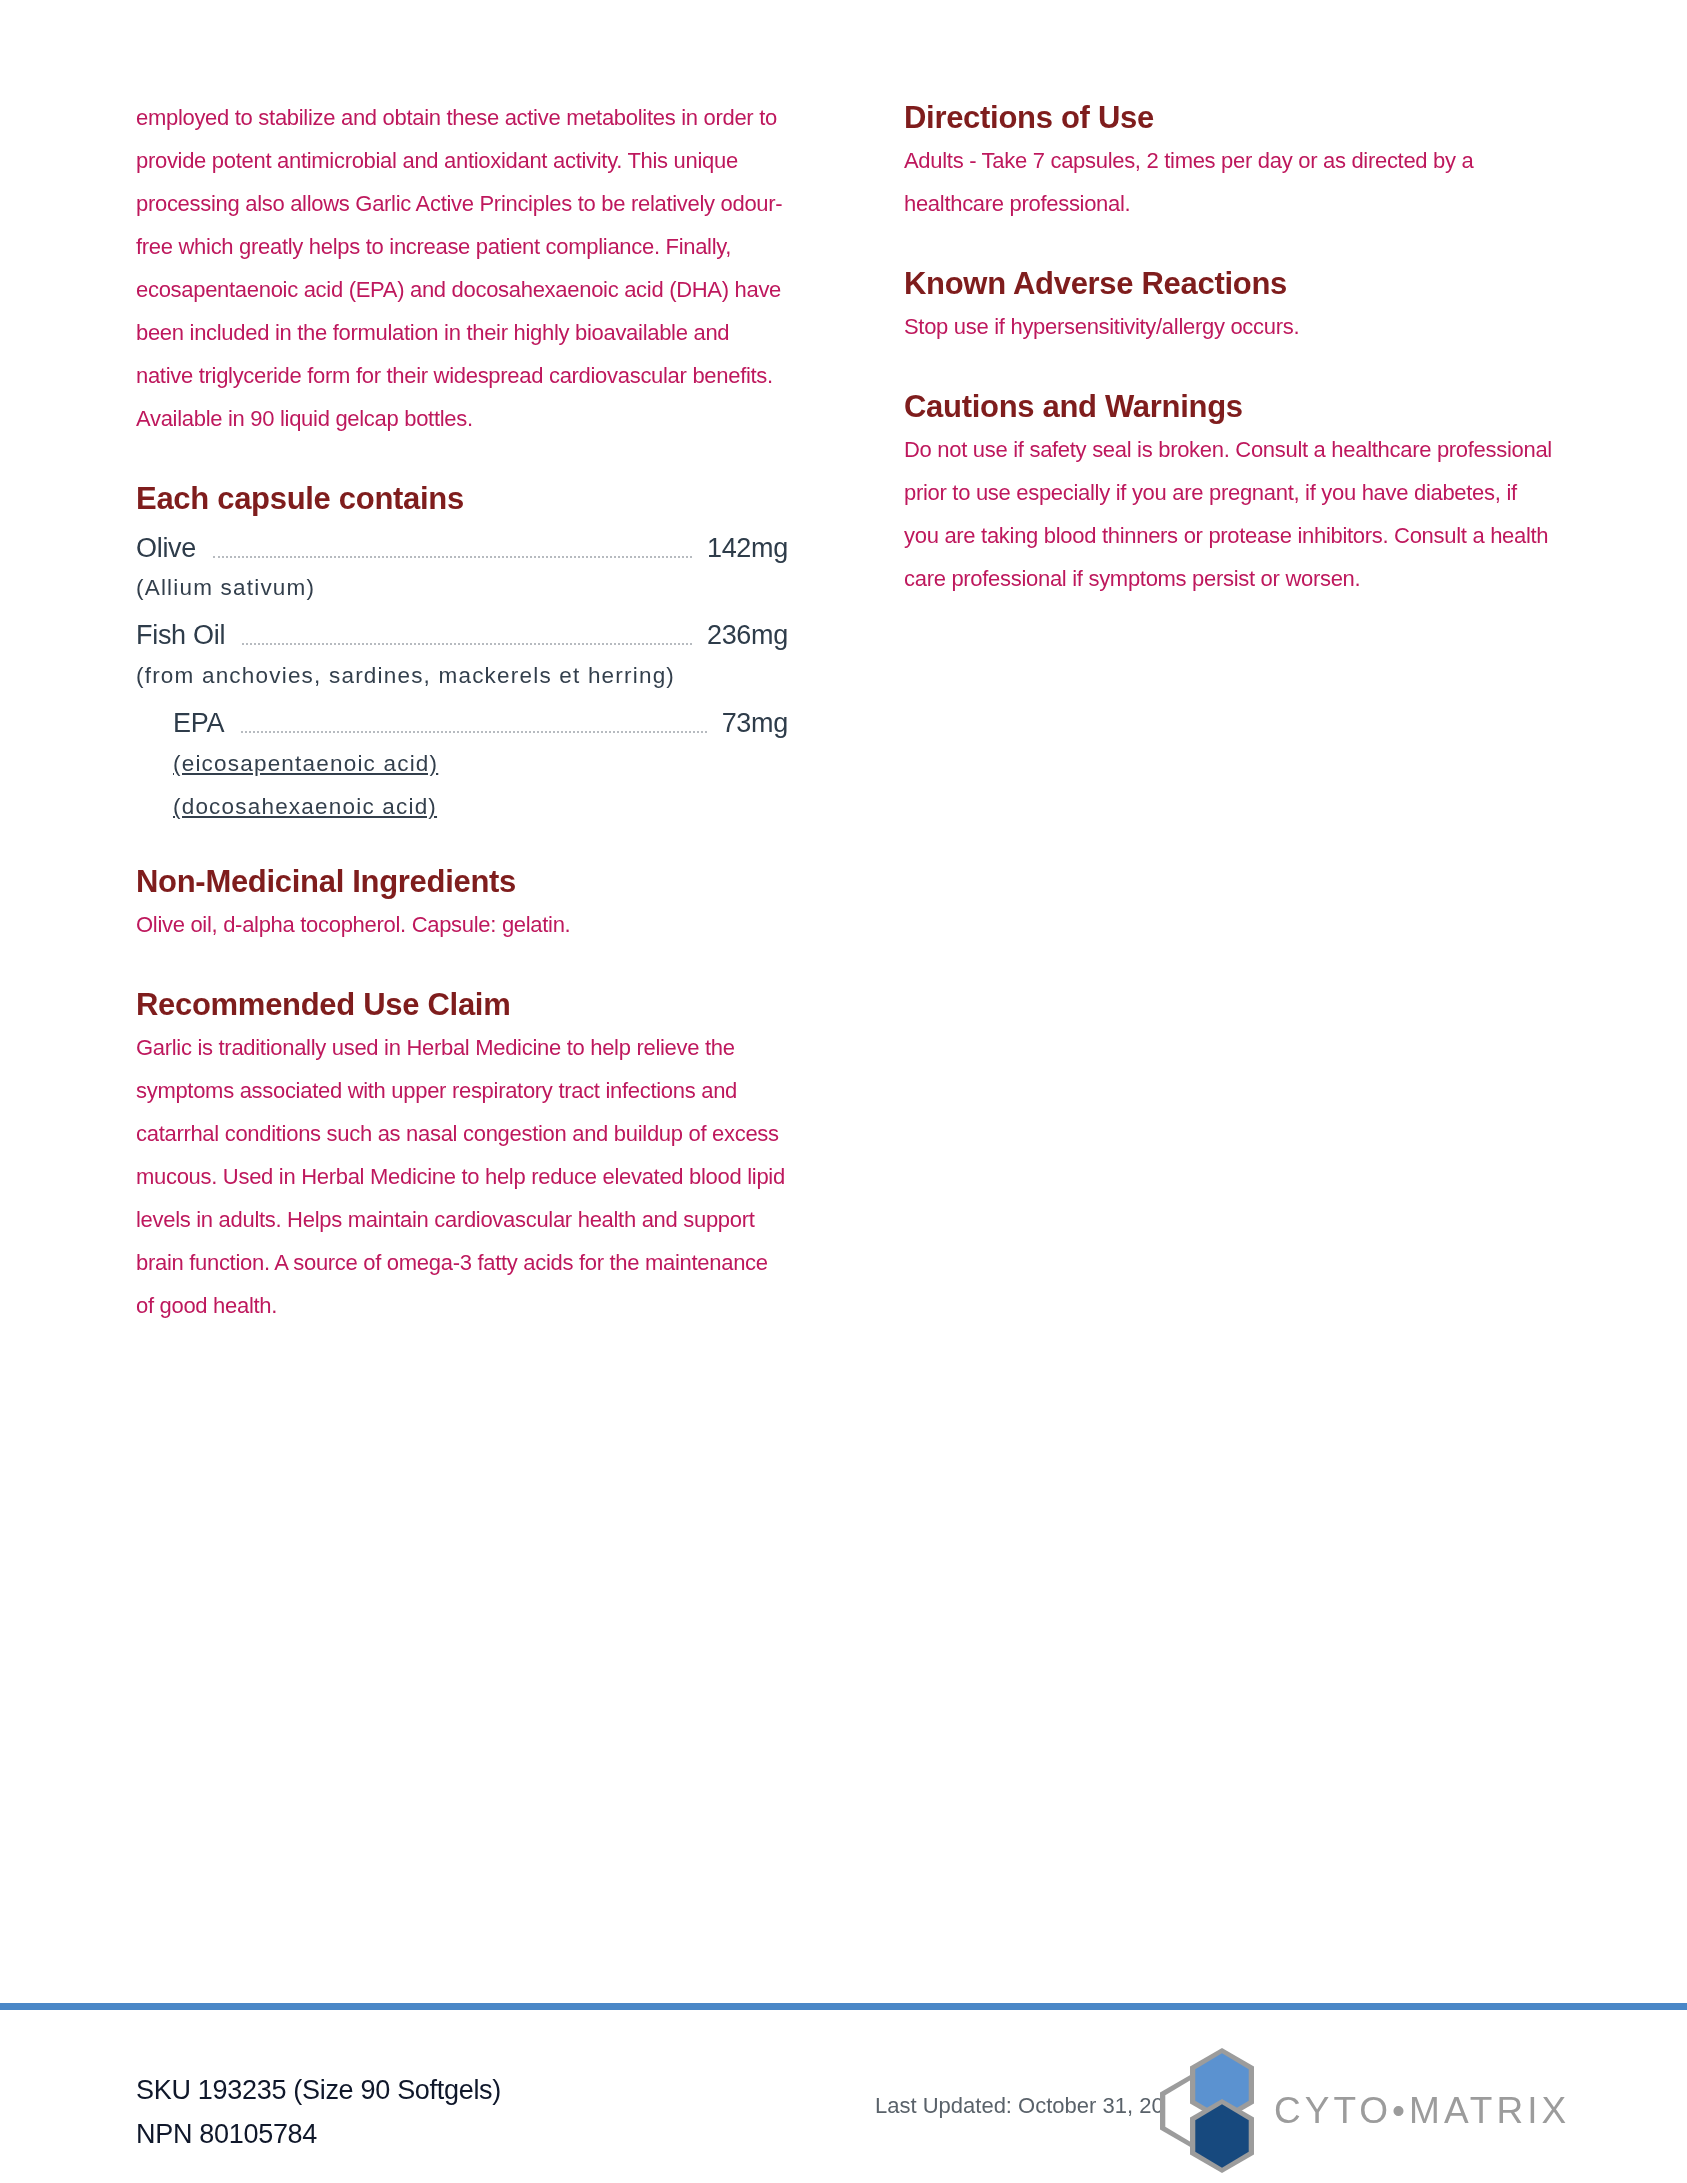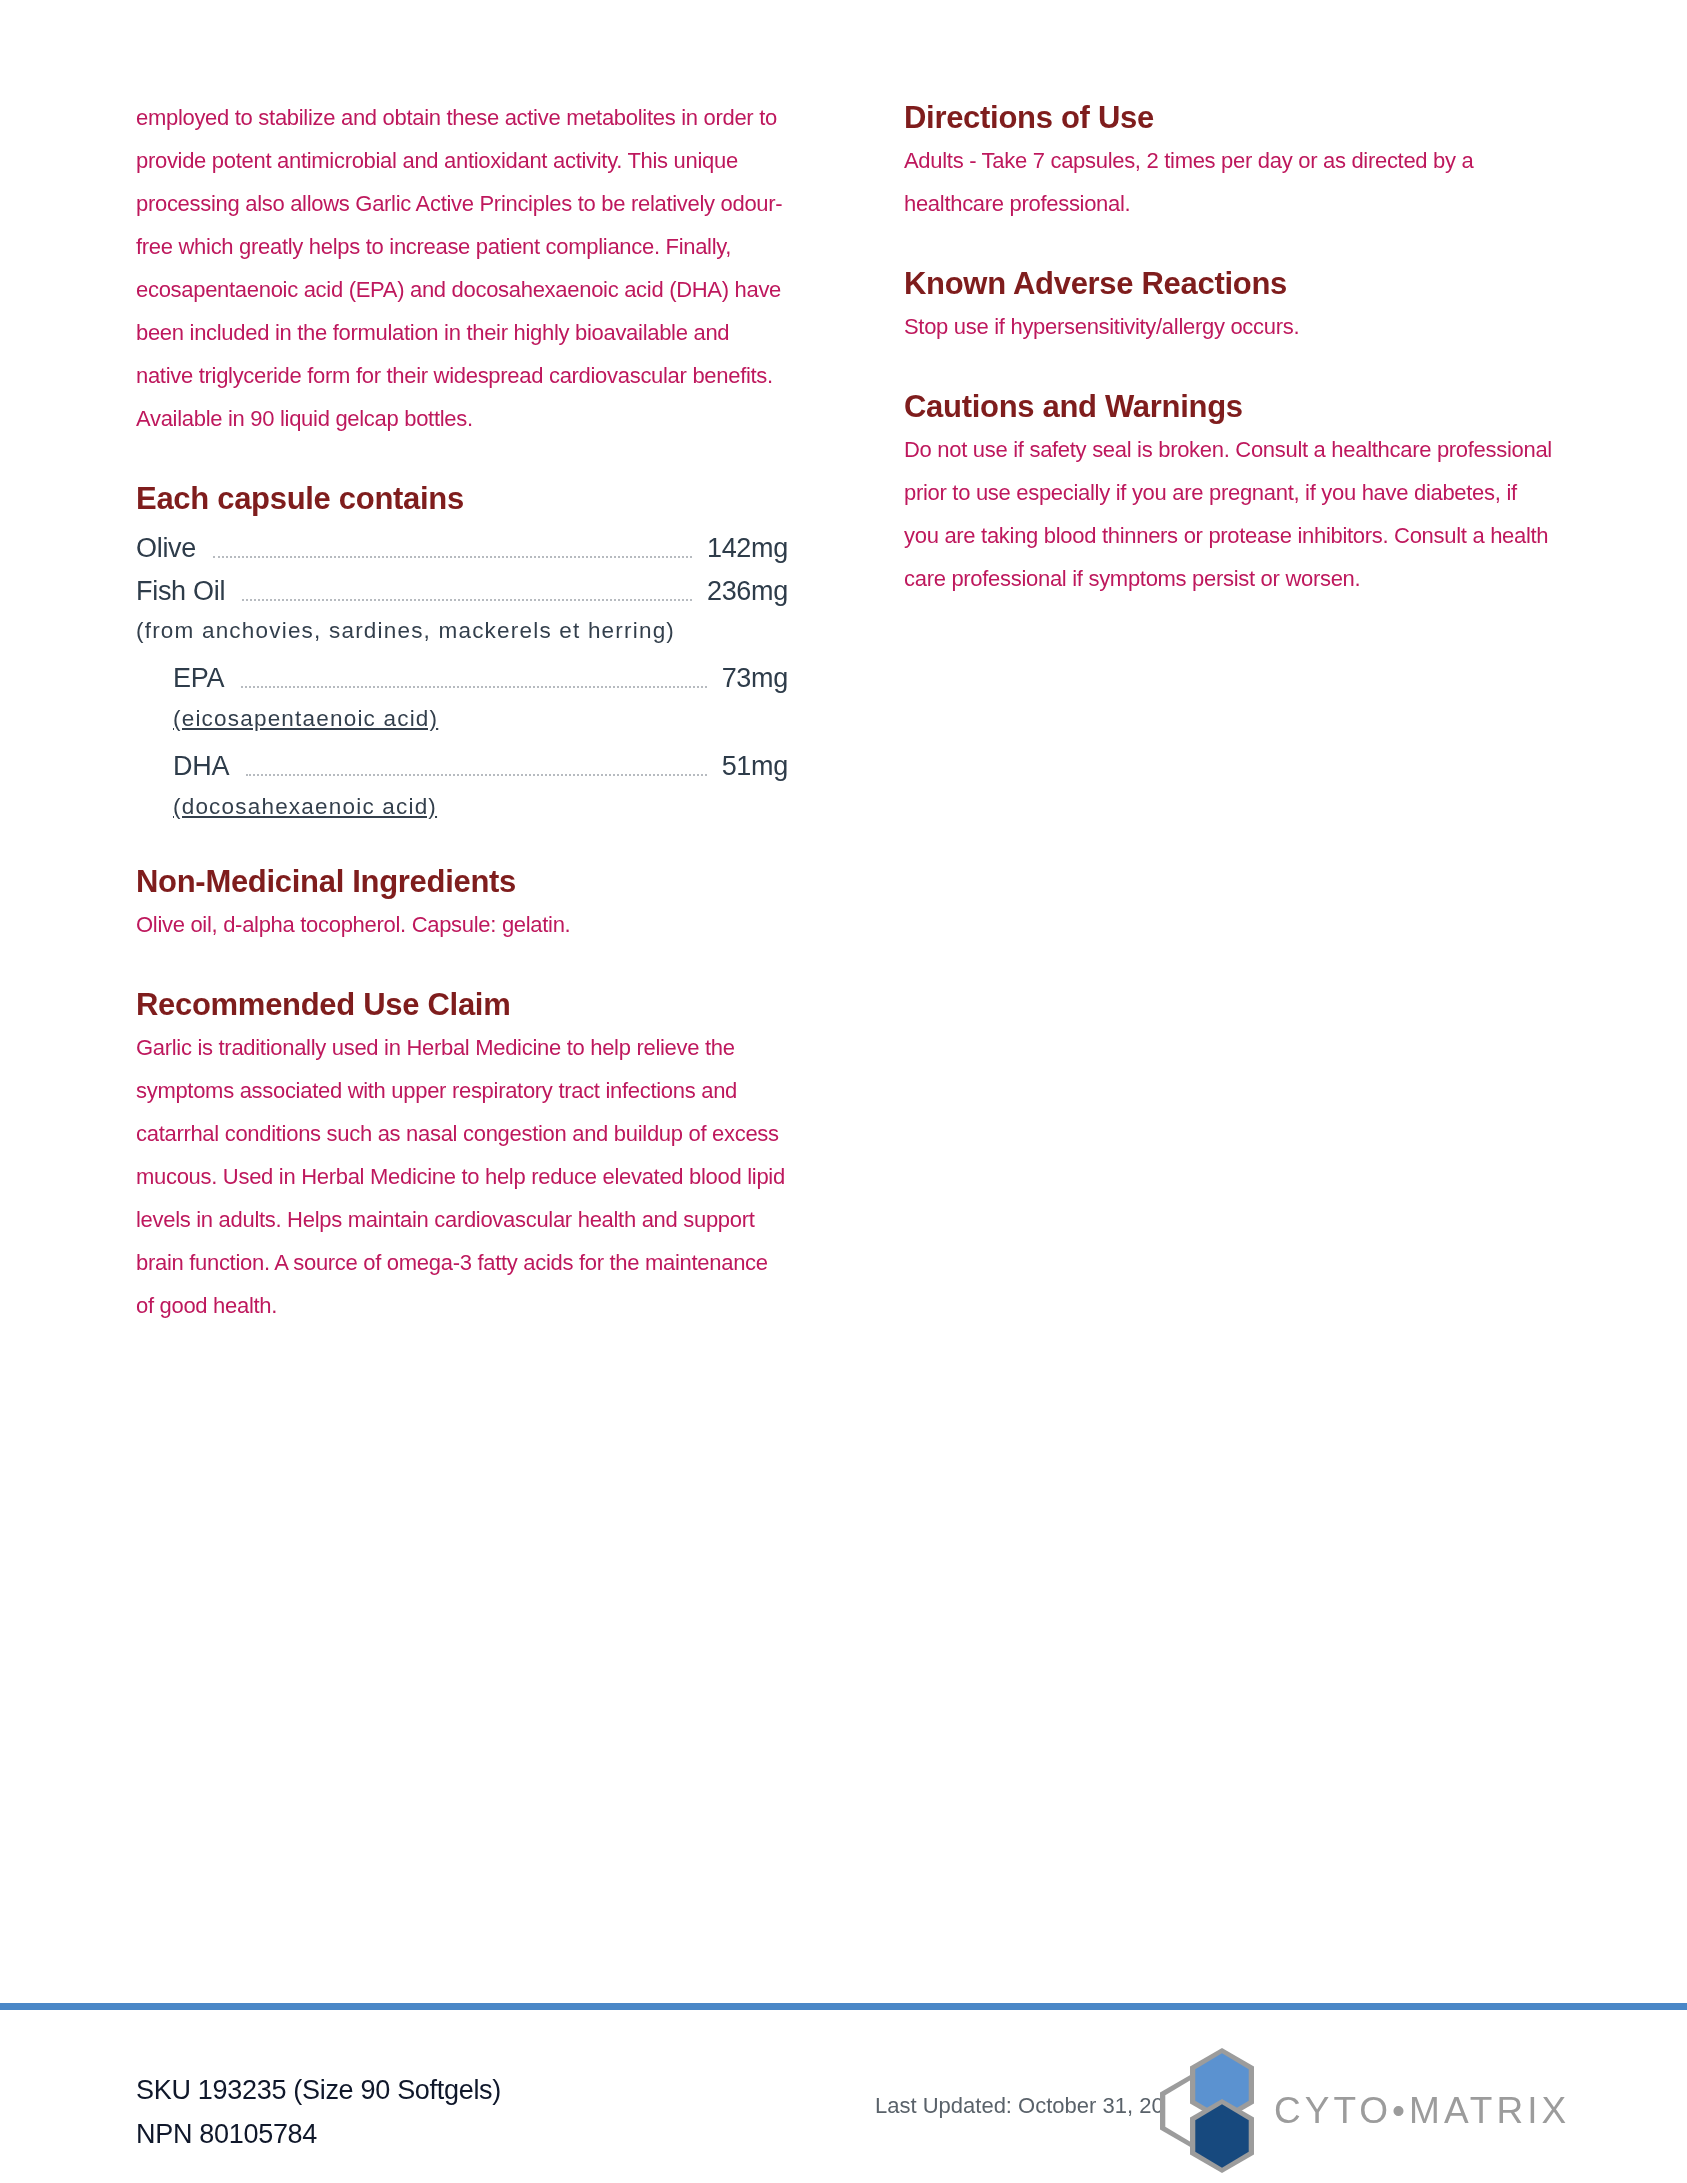--- a/index.html
+++ b/index.html
@@ -147,40 +147,36 @@
       <div class="section">
         <h2 class="section-heading">Each capsule contains</h2>
 
         <div class="ingredient-list">
 
           <div class="ing-row">
             <span class="ing-name">Olive</span>
             <span class="ing-leader"></span>
             <span class="ing-amount">142mg</span>
           </div>
+          <div class="ing-detail">(Allium sativum)</div>
 
           <div class="ing-row">
             <span class="ing-name">Fish Oil</span>
             <span class="ing-leader"></span>
             <span class="ing-amount">236mg</span>
           </div>
           <div class="ing-detail">(from anchovies, sardines, mackerels et herring)</div>
 
           <div class="ing-row indent">
             <span class="ing-name">EPA</span>
             <span class="ing-leader"></span>
             <span class="ing-amount">73mg</span>
           </div>
           <div class="ing-detail indent">(eicosapentaenoic acid)</div>
 
-          <div class="ing-row indent">
-            <span class="ing-name">DHA</span>
-            <span class="ing-leader"></span>
-            <span class="ing-amount">51mg</span>
-          </div>
           <div class="ing-detail indent">(docosahexaenoic acid)</div>
 
         </div>
       </div>
 
       <div class="section">
         <h2 class="section-heading">Non-Medicinal Ingredients</h2>
         <p class="body-text">Olive oil, d-alpha tocopherol. Capsule: gelatin.</p>
       </div>
 

